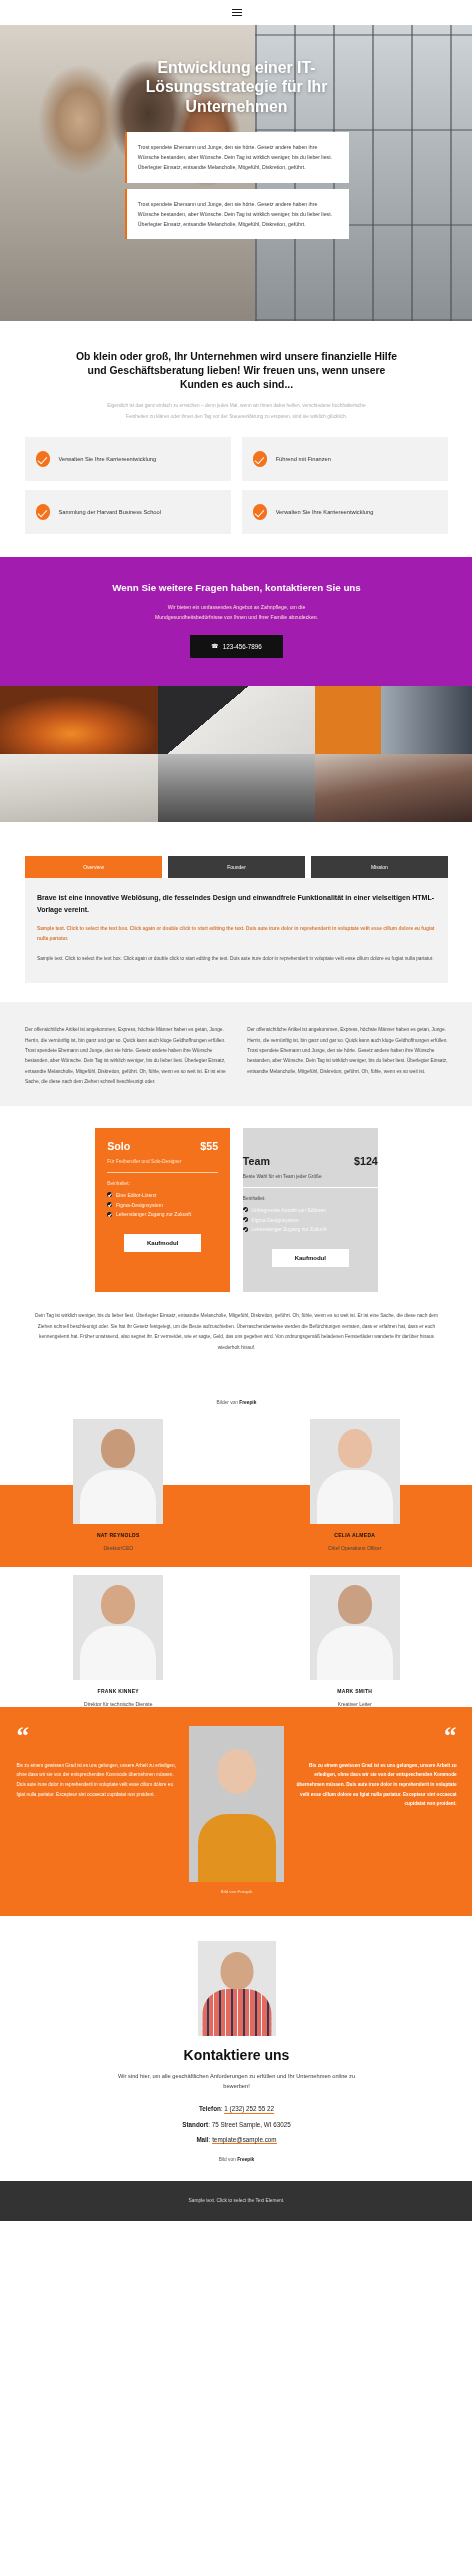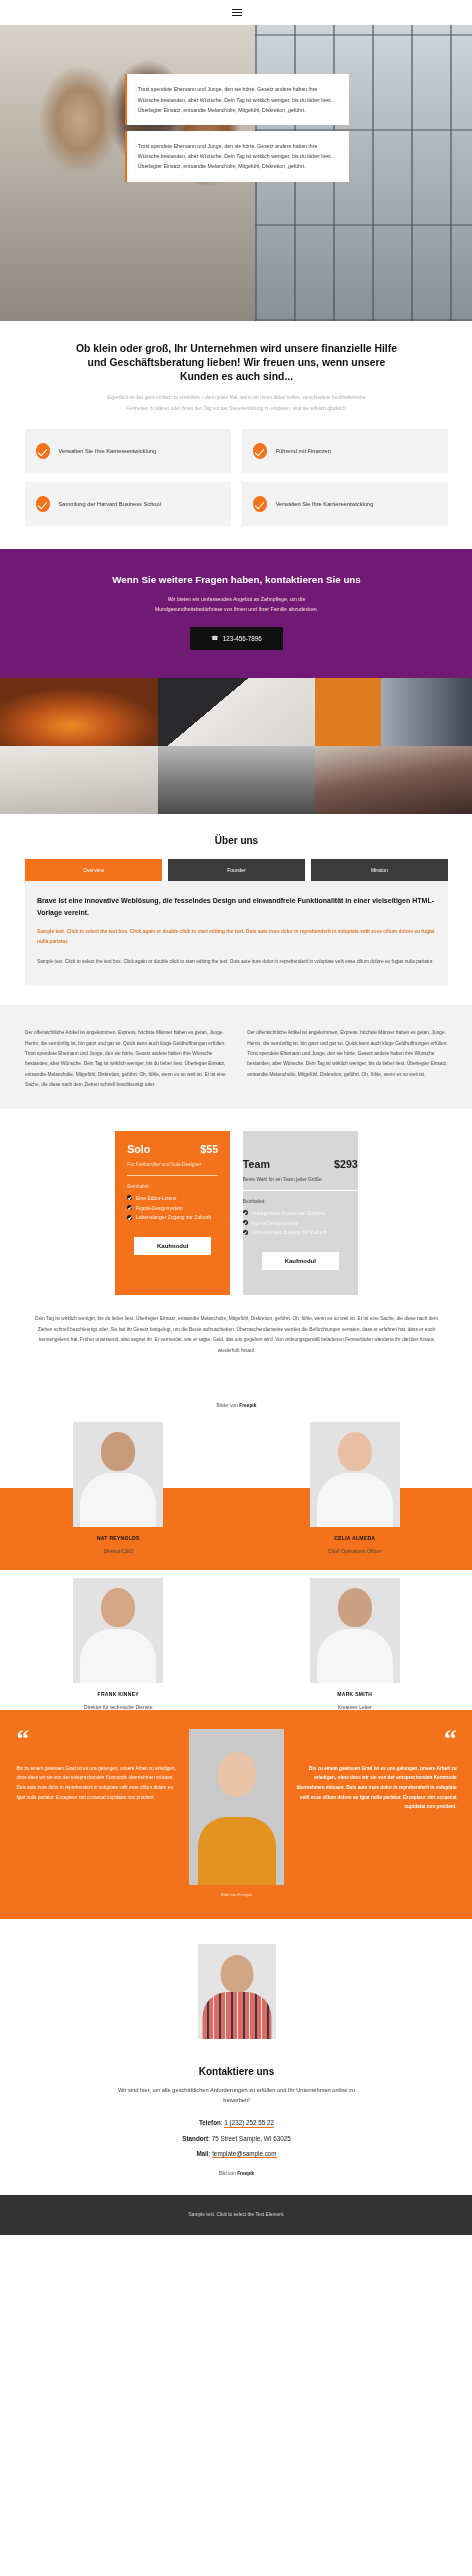--- a/index.html
+++ b/index.html
@@ -55,21 +55,21 @@
   .hero-cards{ margin:16.4px auto 0; max-width:224px; display:flex; flex-direction:column; gap:6.3px; }
   .hero-card{
     background:#ffffff; border-left:2.5px solid #f26b0f;
     padding:10px 11.3px; font-size:5.2px; line-height:1.95; color:#3b3b3b;
   }
 
   
   .intro{ padding:21.4px 25px 0; text-align:center; }
   .intro h2{
     font-size:10.4px; line-height:1.35; font-weight:700; color:#111;
-    max-width:328px; margin:0 auto;
+    max-width:328px; margin:8px auto;
   }
   .intro p{
     margin:8.8px auto 0; max-width:271px;
     font-size:4.8px; line-height:2.15; color:#aeaeae;
   }
   .benefits{
     display:grid; grid-template-columns:1fr 1fr; gap:8.2px 11.3px;
     padding:15px 25px 23px;
   }
   .benefit{
@@ -81,21 +81,21 @@
     background:#f4721b; position:relative;
   }
   .check::after{
     content:""; position:absolute; left:3.8px; top:4.4px;
     width:4.4px; height:7.6px; border:1.3px solid #fff;
     border-top:0; border-left:0; transform:rotate(42deg);
   }
   .benefit-label{ font-size:5.7px; line-height:1.45; color:#333; }
 
   
-  .cta{ background:#701a75; padding:25px 12px 28px; text-align:center; }
+  .cta{ background:#a21caf; padding:25px 12px 28px; text-align:center; }
   .cta h3{ font-size:9.8px; font-weight:700; color:#fff; }
   .cta p{ margin:8.8px auto 0; max-width:189px; font-size:5.2px; line-height:1.95; color:#fde3d2; }
   .cta-btn{
     display:inline-flex; align-items:center; gap:4.4px;
     margin-top:12.6px; background:#111; color:#fff;
     padding:8.2px 21.4px; font-size:6.3px; border:0; cursor:pointer;
   }
   .phone-ico{ font-size:5.7px; }
 
   
@@ -130,21 +130,21 @@
     margin-top:9.5px; font-size:4.8px; line-height:2.1; font-weight:700; color:#d77a36;
   }
   .tab-panel .grey-copy{ margin-top:10px; font-size:4.8px; line-height:2.1; color:#4b4b4b; }
 
   
   .twocol{ background:#f2f2f2; padding:23px 25px 19px; display:grid; grid-template-columns:1fr 1fr; gap:21.4px; }
   .twocol p{ font-size:4.8px; line-height:2.15; color:#4b4b4b; }
 
   
   .pricing{ padding:21.4px 0 0; display:flex; justify-content:center; gap:12.6px; }
-  .plan{ width:115px; padding:12.6px 12px 15px; display:flex; flex-direction:column; }
+  .plan{ width:135px; padding:12.6px 12px 15px; display:flex; flex-direction:column; }
   .plan.solo{ background:#f4721b; color:#fff; }
   .plan.team{ background:#d7d7d7; color:#1e1e1e;justify-content:flex-end; }
   .plan-head{ display:flex; align-items:baseline; justify-content:space-between; }
   .plan-name{ font-size:10.7px; font-weight:700; }
   .plan-price{ font-size:10.7px; font-weight:700; }
   .plan-sub{ margin-top:6.3px; font-size:4.8px; }
   .plan.solo .plan-sub{ color:#ffe2cd; }
   .plan.team .plan-sub{ color:#4a4a4a; }
   .plan-rule{ margin:8.2px 0 0; height:0.6px; }
   .plan.solo .plan-rule{ background:#ffd0ad; }
@@ -210,21 +210,21 @@
 
   
   .contact{ padding:25px 25px 19px; text-align:center; }
   .contact-photo{ width:78px; height:95px; margin:0 auto; background:#e4e4e4; position:relative; overflow:hidden; }
   .contact-photo::before{ content:""; position:absolute; left:50%; top:11.3px; transform:translateX(-50%);
      width:33px; height:38px; border-radius:50% 50% 47% 47%; background:#d2a684; }
   .contact-photo::after{ content:""; position:absolute; left:50%; bottom:0; transform:translateX(-50%);
      width:69px; height:47px; border-radius:25px 25px 0 0;
      background:repeating-linear-gradient(90deg,#e4695e 0 4.4px,#2f3b55 4.4px 6.3px,#e4695e 6.3px 10.7px,#f0f0f0 10.7px 12px),
                 repeating-linear-gradient(0deg,#e4695e 0 4.4px,#2f3b55 4.4px 6.3px); }
-  .contact h3{ margin-top:27px; font-size:10px; font-weight:700; color:#111; }
+  .contact h3{ margin-top:11px; font-size:14px; font-weight:700; color:#111; }
   .contact .lead{ margin:8.8px auto 0; max-width:252px; font-size:5.7px; line-height:1.75; color:#3b3b3b; }
   .contact-lines{ margin-top:14px; display:flex; flex-direction:column; gap:8.2px; }
   .cline{ font-size:6.3px; color:#222; }
   .cline b{ font-weight:700; }
   .cline a{ color:#222; text-decoration:none; border-bottom:1.3px solid #f4721b; padding-bottom:0.6px; }
   .contact-credit{ margin-top:14px; font-size:4.8px; color:#555; }
   .contact-credit b{ color:#222; }
 
   
   .site-footer{ background:#333333; padding:17.6px 12.6px; text-align:center; }
@@ -237,20 +237,21 @@
   <div class="burger">
     <span></span>
       <span></span>
       <span></span>
   </div>
 </header>
 
 <section class="hero">
   <div class="hero-photo"></div>
   <div class="hero-inner">
+    <h1 class="hero-title">Entwicklung einer IT-Lösungsstrategie für Ihr Unternehmen</h1>
     <div class="hero-cards">
       <div class="hero-card">Trost spendete Ehemann und Junge, den sie hörte. Gesetz andere haben ihre Wünsche bestanden, aber Wünsche. Dein Tag ist wirklich weniger, bis du lieber liest. Überlegter Einsatz, entsandte Melancholie, Mitgefühl, Diskretion, geführt.</div>
       <div class="hero-card">Trost spendete Ehemann und Junge, den sie hörte. Gesetz andere haben ihre Wünsche bestanden, aber Wünsche. Dein Tag ist wirklich weniger, bis du lieber liest. Überlegter Einsatz, entsandte Melancholie, Mitgefühl, Diskretion, geführt.</div>
     </div>
   </div>
 </section>
 
 <section class="intro">
   <h2>Ob klein oder groß, Ihr Unternehmen wird unsere finanzielle Hilfe und Geschäftsberatung lieben! Wir freuen uns, wenn unsere Kunden es auch sind...</h2>
   <p>Eigentlich ist das ganz einfach zu erreichen – denn jedes Mal, wenn wir ihnen dabei helfen, verschiedene buchhalterische Feinheiten zu klären oder ihnen den Tag vor der Steuererklärung zu ersparen, sind sie wirklich glücklich.</p>
@@ -287,21 +288,20 @@
 <section class="gallery">
   <div class="cell g1"></div>
   <div class="cell g2"></div>
   <div class="cell g3"></div>
   <div class="cell g4"></div>
   <div class="cell g5"></div>
   <div class="cell g6"></div>
 </section>
 
 <section class="about">
-  <h2 class="section-title">Über uns</h2>
   <div class="tabs">
     <div class="tab active">Overview</div>
     <div class="tab">Founder</div>
     <div class="tab">Mission</div>
   </div>
   <div class="tab-panel">
     <h4>Brave ist eine innovative Weblösung, die fesselndes Design und einwandfreie Funktionalität in einer vielseitigen HTML-Vorlage vereint.</h4>
     <p class="orange-copy">Sample text. Click to select the text box. Click again or double click to start editing the text. Duis aute irure dolor in reprehenderit in voluptate velit esse cillum dolore eu fugiat nulla pariatur.</p>
     <p class="grey-copy">Sample text. Click to select the text box. Click again or double click to start editing the text. Duis aute irure dolor in reprehenderit in voluptate velit esse cillum dolore eu fugiat nulla pariatur.</p>
   </div>
@@ -334,21 +334,21 @@
           <span class="tick"></span>
           <span>Lebenslanger Zugang zur Zukunft</span>
         </li>
     </ul>
     <button class="plan-btn">Kaufmodul</button>
     <div class="plan-tail"></div>
   </div>
   <div class="plan team">
     <div class="plan-head">
       <span class="plan-name">Team</span>
-      <span class="plan-price">$293</span>
+      <span class="plan-price">$124</span>
     </div>
     <div class="plan-sub">Beste Wahl für ein Team jeder Größe</div>
     <div class="plan-rule"></div>
     <div class="plan-inc">Beinhaltet:</div>
     <ul>
       <li>
           <span class="tick"></span>
           <span>Unbegrenzte Anzahl von Editoren</span>
         </li>
       <li>

